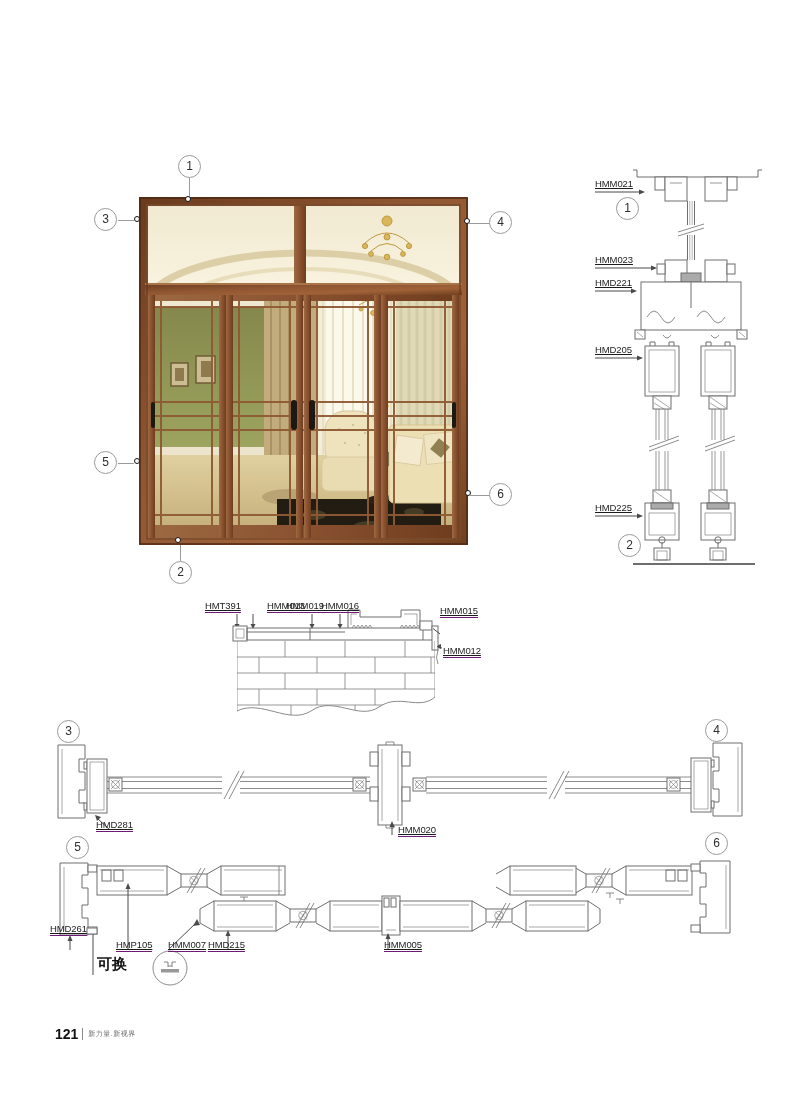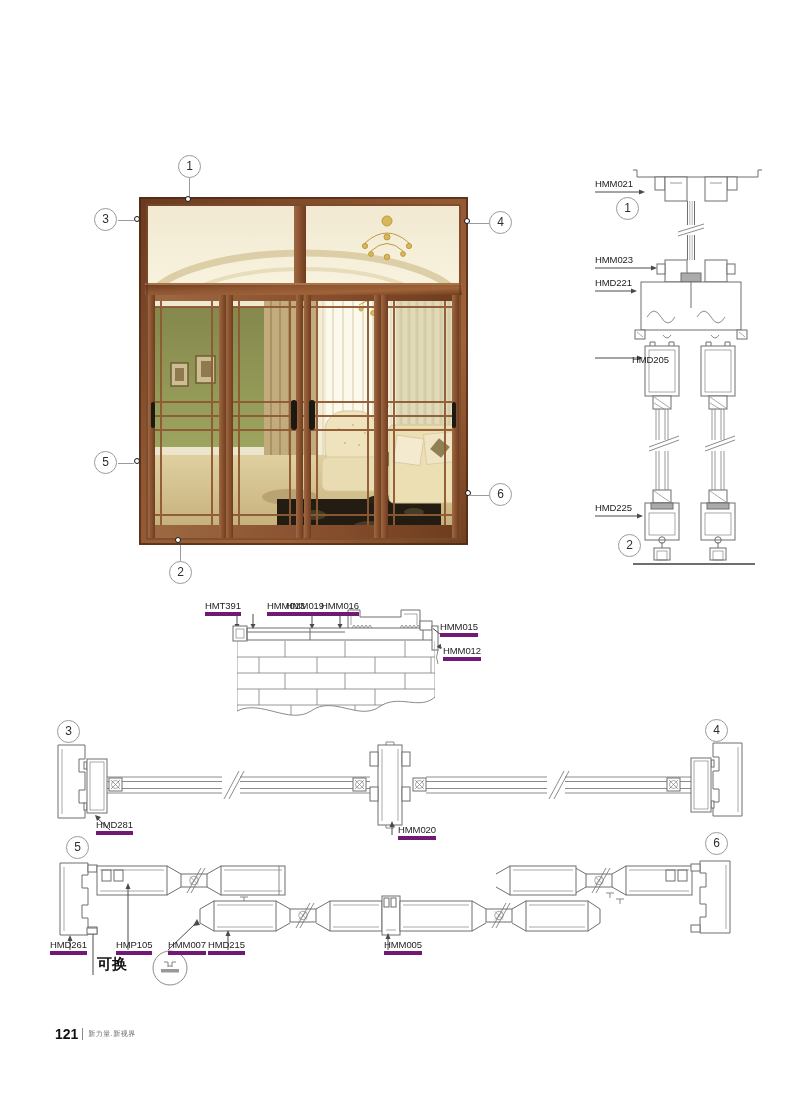--- a/index.html
+++ b/index.html
@@ -1,21 +1,21 @@
 <!DOCTYPE html>
 <html><head>
 <meta charset="utf-8">
 <style>
   html,body{margin:0;padding:0;background:#e8e8e8;}
   .page{position:relative;width:800px;height:1093px;background:#ffffff;overflow:hidden;
         font-family:"Liberation Sans",sans-serif;}
   .abs{position:absolute;}
   .lbl{position:absolute;font:9.5px "Liberation Sans",sans-serif;color:#1c1c1c;
-       white-space:nowrap;letter-spacing:-0.1px;line-height:11px;}
-  .ul{border-bottom:4px solid #701a75;padding-bottom:1px;}
+       white-space:nowrap;letter-spacing:-0.1px;line-height:11px;text-decoration:underline;}
+  .ul{border-bottom:1px solid #701a75;padding-bottom:1px;}
   .callout{position:absolute;width:21px;height:21px;border:1.2px solid #9a9a9a;border-radius:50%;
            background:#fff;color:#2e2e2e;font:12px/21px "Liberation Sans",sans-serif;text-align:center;}
   .dot{position:absolute;width:4px;height:4px;border:1.6px solid #141414;background:#fff;border-radius:50%;}
   .lead{position:absolute;background:#9a9a9a;}
   .note-cn{position:absolute;font:bold 15px "Liberation Sans",sans-serif;color:#111;}
   .footer{position:absolute;left:55px;top:1026px;display:flex;align-items:center;}
   .footer .pn{font:bold 14px "Liberation Sans",sans-serif;color:#111;}
   .footer .div{width:1px;height:12px;background:#8a8a8a;margin:0 5px 0 4px;}
   .footer .slogan{font:7px "Liberation Sans",sans-serif;color:#6a6a6a;letter-spacing:.5px;}
   svg{display:block;}
@@ -277,21 +277,21 @@
         <polygon points="64,21.5 70,24 64,26.5"></polygon>
         <polygon points="76,97.5 82,100 76,102.5"></polygon>
         <polygon points="56,120.5 62,123 56,125.5"></polygon>
         <polygon points="62,187.5 68,190 62,192.5"></polygon>
         <polygon points="62,345.5 68,348 62,350.5"></polygon>
       </g>
     </svg>
     <div class="lbl" style="left:20px;top:10px;">HMM021</div>
     <div class="lbl" style="left:20px;top:86px;">HMM023</div>
     <div class="lbl" style="left:20px;top:109px;">HMD221</div>
-    <div class="lbl" style="left:20px;top:186px;margin-left:37px;">HMD205</div>
+    <div class="lbl" style="left:20px;top:176px;">HMD205</div>
     <div class="lbl" style="left:20px;top:334px;">HMD225</div>
     <div class="callout" style="left:41px;top:29px;">1</div>
     <div class="callout" style="left:43px;top:366px;">2</div>
   </div>
 
   <div class="abs" style="left:195px;top:597px;width:300px;height:140px;">
     <svg width="300" height="140" viewBox="0 0 300 140">
       <g stroke="#4a4a4a" stroke-width="1" fill="none">
         <path d="M42,17 V27 M58,17 V27 M117,17 V27 M145,17 V27"></path>
       </g>
@@ -331,21 +331,21 @@
         <path d="M90,76 V92 M150,76 V92 M210,76 V92"></path>
         <path d="M64,92 V108 M122,92 V108 M180,92 V108"></path>
         <path d="M96,108 V122 M160,108 V122"></path>
       </g>
       <path d="M42,114 C66,102 94,128 116,114 C138,98 164,124 184,110 C204,96 224,114 240,100" stroke="#7d7d7d" stroke-width="0.9" fill="none"></path>
     </svg>
     <div class="lbl ul" style="left:10px;top:3px;">HMT391</div>
     <div class="lbl ul" style="left:72px;top:3px;">HMM013</div>
     <div class="lbl ul" style="left:91px;top:3px;">HMM019</div>
     <div class="lbl ul" style="left:126px;top:3px;">HMM016</div>
-    <div class="lbl ul" style="left:245px;top:24px;">HMM015</div>
+    <div class="lbl ul" style="left:245px;top:8px;">HMM015</div>
     <div class="lbl ul" style="left:248px;top:48px;">HMM012</div>
   </div>
 
   <div class="abs" style="left:55px;top:715px;width:700px;height:130px;">
     <svg width="700" height="130" viewBox="0 0 700 130">
       <g stroke="#6e6e6e" fill="none" stroke-width="1">
 
         <path d="M52,62 H315 M52,78 H315 M52,66.5 H315 M52,73.5 H315" stroke-width="0.8"></path>
         <path d="M371,62 H640 M371,78 H640 M371,66.5 H640 M371,73.5 H640" stroke-width="0.8"></path>
         <rect x="167" y="55" width="18" height="30" fill="#fff" stroke="none"></rect>
@@ -492,21 +492,21 @@
         <polygon points="185.5,101 190.5,101 188,95"></polygon>
         <polygon points="345.5,104 350.5,104 348,98"></polygon>
       </g>
 
       <g>
         <circle cx="130" cy="133" r="17" stroke="#8a8a8a" fill="#fff" stroke-width="1"></circle>
         <rect x="121" y="134" width="18" height="3.5" fill="#999"></rect>
         <path d="M124,127 h4 v5 M136,127 h-4 v5 M128,131 h4" stroke="#777" fill="none" stroke-width="0.9"></path>
       </g>
     </svg>
-    <div class="lbl ul" style="left:10px;top:104px;">HMD261</div>
+    <div class="lbl ul" style="left:10px;top:88px;">HMD261</div>
     <div class="lbl ul" style="left:76px;top:104px;">HMP105</div>
     <div class="lbl ul" style="left:128px;top:104px;">HMM007</div>
     <div class="lbl ul" style="left:168px;top:104px;">HMD215</div>
     <div class="lbl ul" style="left:344px;top:104px;">HMM005</div>
     <div class="note-cn" style="left:57px;top:120px;">可换</div>
     <div class="callout" style="left:26px;top:1px;">5</div>
     <div class="callout" style="left:665px;top:-3px;">6</div>
   </div>
 
   <div class="footer">

